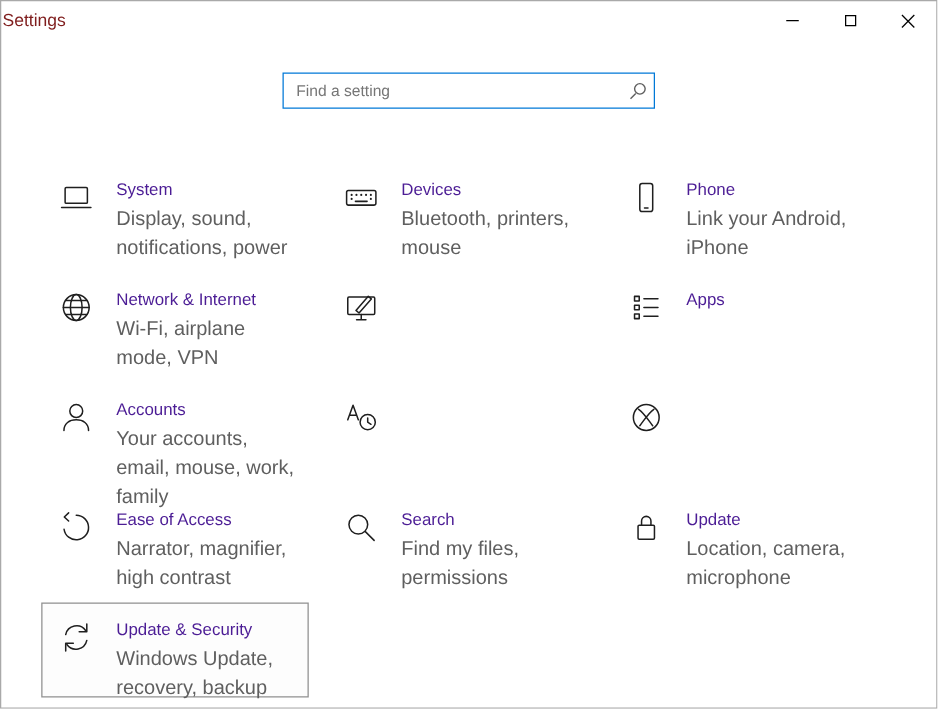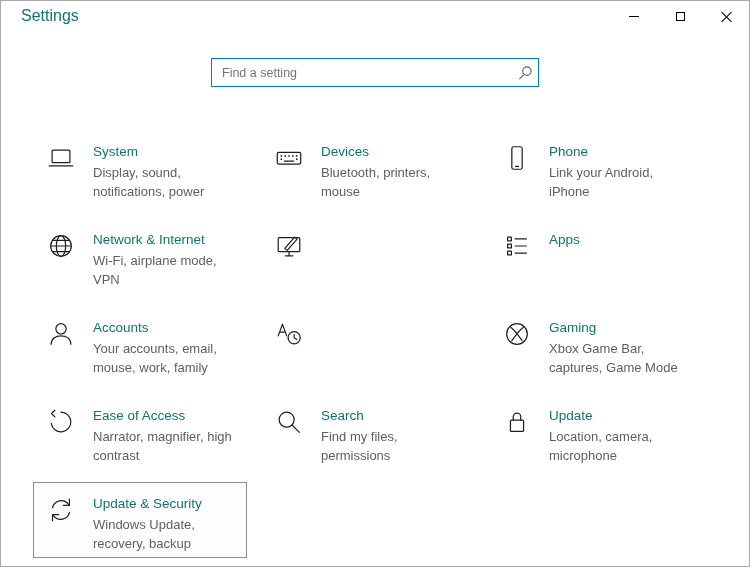--- a/index.html
+++ b/index.html
@@ -2,46 +2,46 @@
 <html><head>
 <meta charset="utf-8">
 <style>
   * { margin:0; padding:0; box-sizing:border-box; }
   html,body { width:750px; height:567px; }
   body { font-family:"Liberation Sans","DejaVu Sans",sans-serif; background:#fff; }
   .window { width:750px; height:567px; background:#fff; border:1px solid #a9a9a9; position:relative; overflow:hidden; }
 
   
   .titlebar { height:30px; display:flex; align-items:center; }
-  .titlebar-title { font-size:16px; color:#0f766e; padding-left:20px; flex:1; }
+  .titlebar-title { font-size:14px; color:#7f1d1d; padding-left:1px; flex:1; }
   .win-controls { display:flex; height:30px; }
   .win-btn { width:46px; height:30px; display:flex; align-items:center; justify-content:center; cursor:pointer; }
   .glyph-min { width:10px; border-top:1px solid #000; display:block; }
   .glyph-max { width:9px; height:9px; border:1px solid #000; display:block; }
   .glyph-close { width:11px; height:11px; position:relative; display:block; }
   .glyph-close::before,.glyph-close::after { content:""; position:absolute; left:5px; top:-1px; width:1px; height:14px; background:#000; }
   .glyph-close::before { transform:rotate(45deg); }
   .glyph-close::after  { transform:rotate(-45deg); }
 
   
   .search-row { margin-top:27px; display:flex; justify-content:center; }
-  .search-box { width:328px; height:29px; border:1px solid #0078d7; display:flex; align-items:center; background:#fff; }
+  .search-box { width:298px; height:29px; border:1px solid #0078d7; display:flex; align-items:center; background:#fff; }
   .search-input { flex:1; border:none; outline:none; height:100%; padding:0 6px 0 10px; font-size:12.5px; color:#333; font-family:inherit; background:transparent; }
   .search-input::placeholder { color:#767676; opacity:1; }
   .search-glyph { width:26px; display:flex; align-items:center; justify-content:center; }
 
   
   .grid { width:684px; margin:43px auto 0; display:grid; grid-template-columns:repeat(3,228px); grid-auto-rows:88px; }
   .tile { width:214px; height:76px; display:flex; align-items:flex-start; padding:11px 6px 0 11px; cursor:pointer; border:1px solid transparent; }
   .tile.highlighted { border:1px solid #8f8f8f; background:#fdfdfd; }
   .tile-icon { width:32px; flex:none; margin:1px 16px 0 0; display:flex; justify-content:center; }
   .tile-icon svg { width:30px; height:30px; stroke:#1f1f1f; fill:none; stroke-width:1.3; stroke-linecap:round; stroke-linejoin:round; }
   .tile-text { display:block; width:148px; }
-  .tile-title { display:block; font-size:13.5px; color:#0f766e; margin:2px 0 5px; }
-  .tile-desc { display:block; font-size:13px; color:#5f5f5f; line-height:1.45; }
+  .tile-title { display:block; font-size:13.5px; color:#4c1d95; margin:2px 0 5px; }
+  .tile-desc { display:block; font-size:16px; color:#5f5f5f; line-height:1.45; }
 </style>
 </head>
 <body>
 
 <div class="window">
 
   <div class="titlebar">
     <span class="titlebar-title">Settings</span>
     <div class="win-controls">
       <div class="win-btn">
@@ -170,24 +170,20 @@
           </svg>
         </span>
       </div>
       <div class="tile">
         <span class="tile-icon">
           <svg viewBox="0 0 32 32">
             <circle cx="16" cy="16" r="11"></circle>
             <path d="M9.5 9c4.5 3 8.5 9.5 12 14M22.5 9c-4.5 3-8.5 9.5-12 14"></path>
           </svg>
         </span>
-        <span class="tile-text">
-          <span class="tile-title">Gaming</span>
-          <span class="tile-desc">Xbox Game Bar, captures, Game Mode</span>
-        </span>
       </div>
       <div class="tile">
         <span class="tile-icon">
           <svg viewBox="0 0 32 32">
             <path d="M16 5.5a10.5 10.5 0 1 1-10.4 12"></path>
             <path d="M9.5 3.5 5.8 7l3.7 3.5" fill="none"></path>
           </svg>
         </span>
         <span class="tile-text">
           <span class="tile-title">Ease of Access</span>

